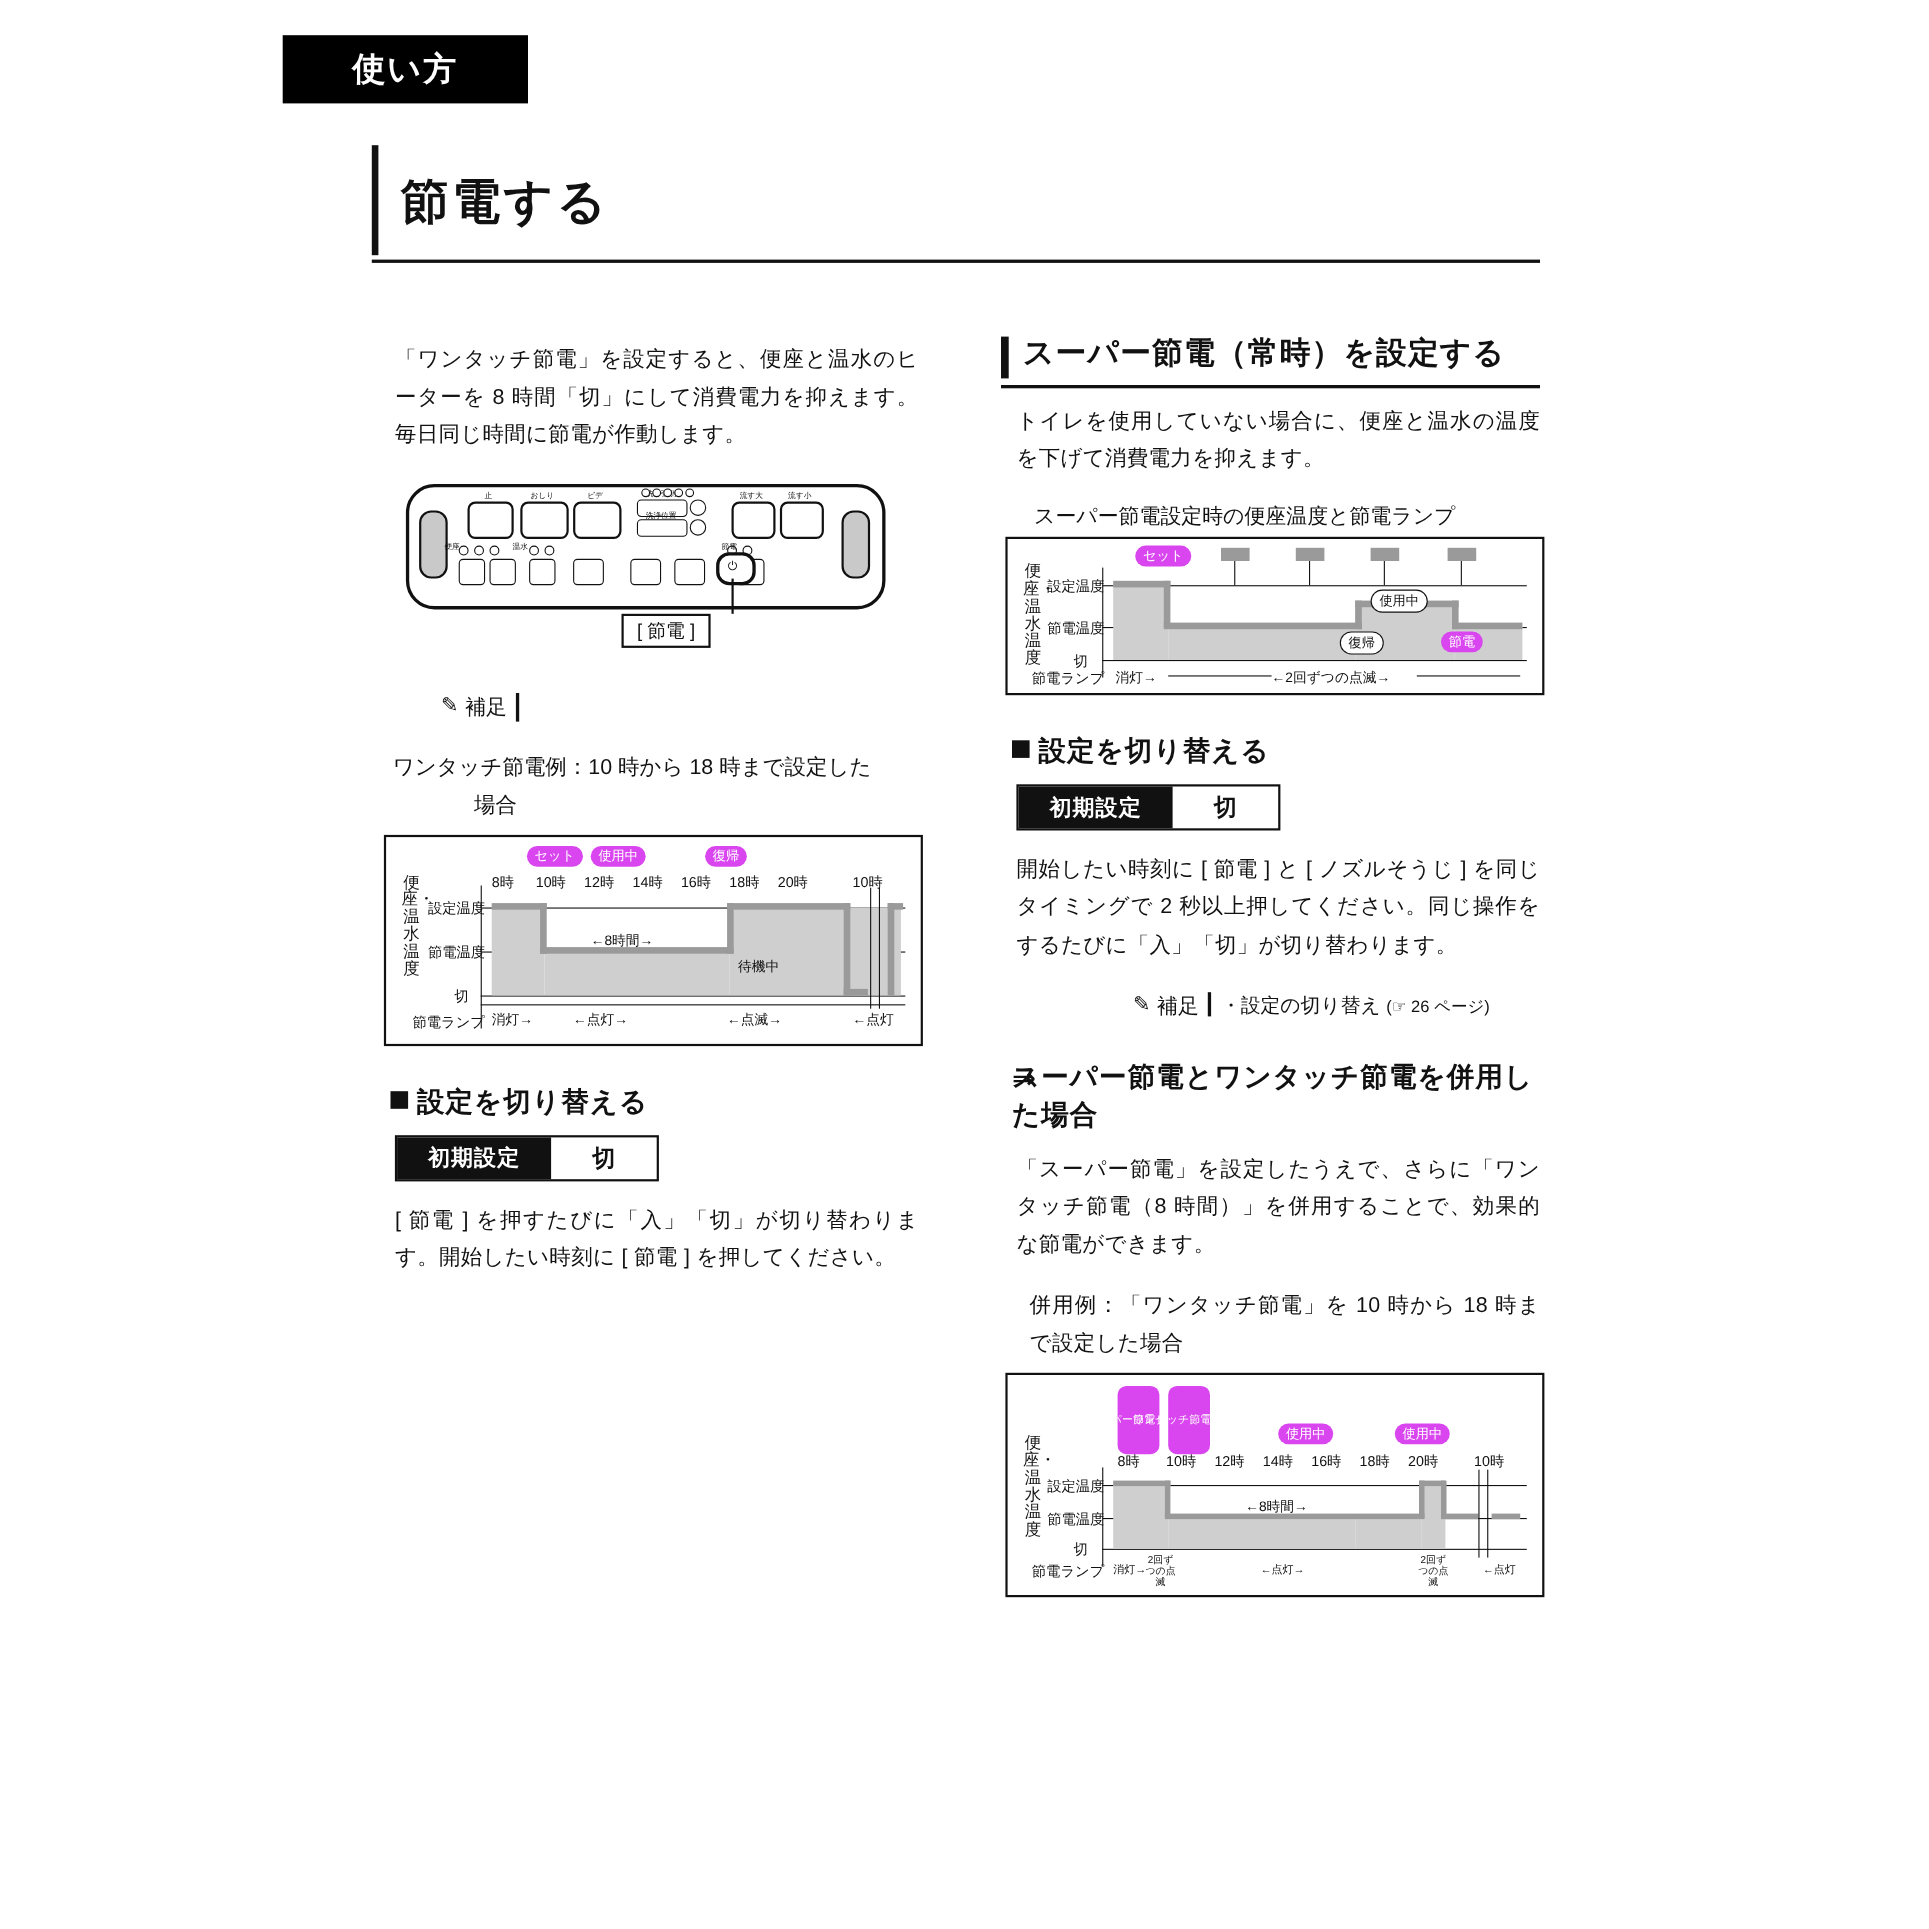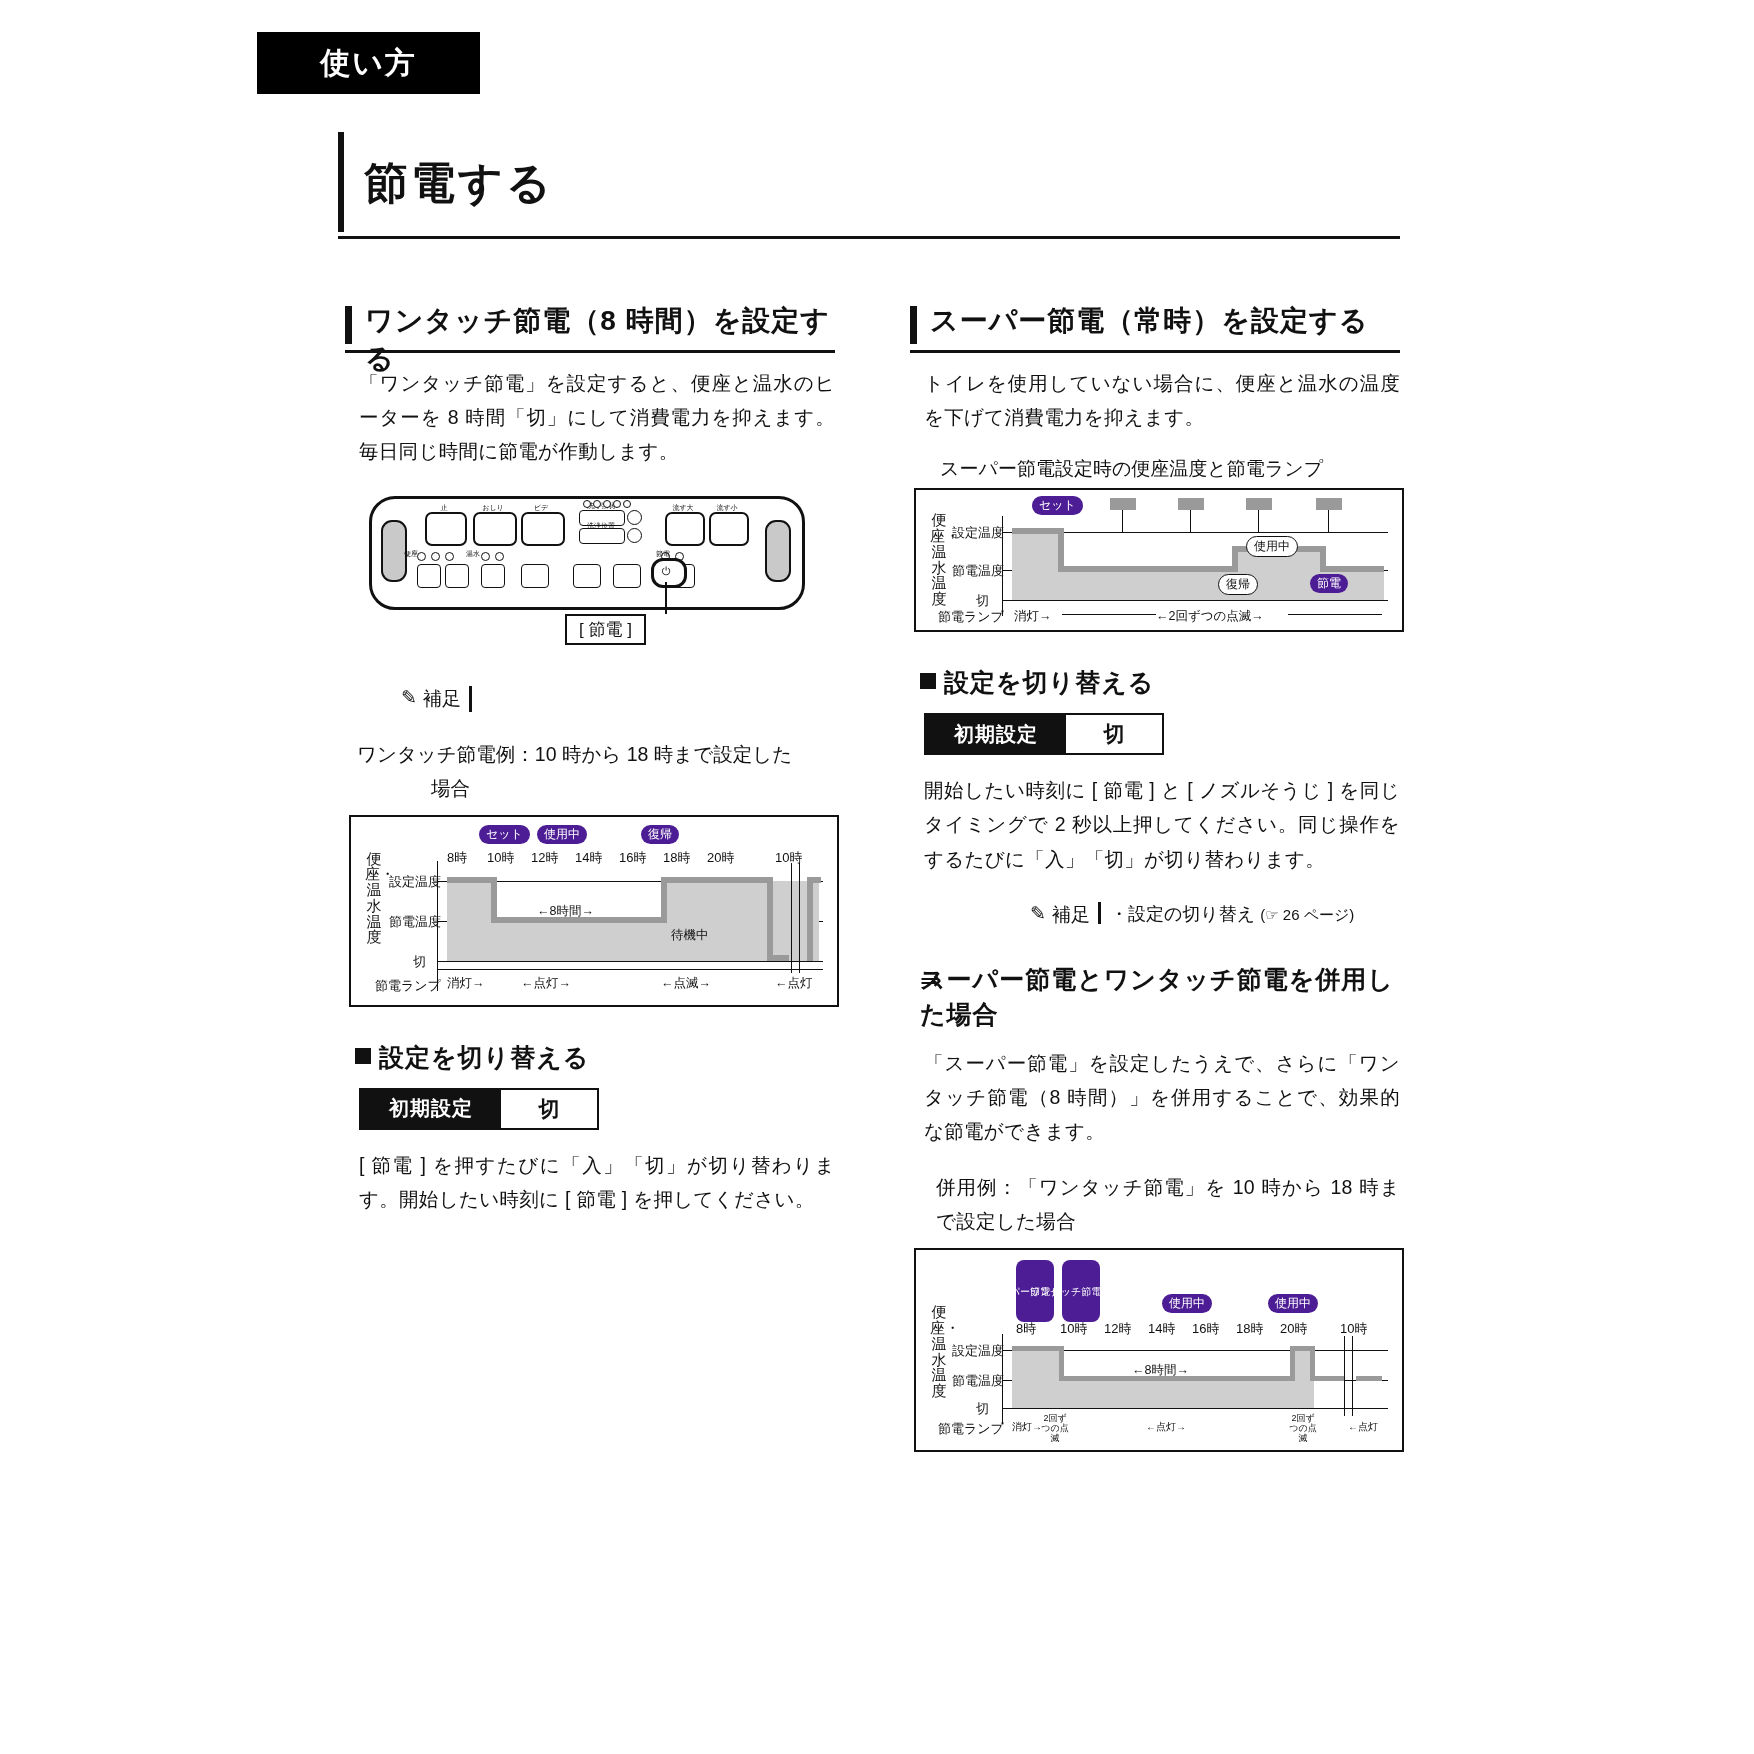--- a/index.html
+++ b/index.html
@@ -94,21 +94,21 @@
   .chart{position:relative;background:#fff;}
   .axis-lbl{position:absolute;font-size:13px;color:#111;}
   .vlabel{
     position:absolute;font-size:15px;line-height:1.05;width:18px;text-align:center;letter-spacing:0;
   }
   .hline{position:absolute;background:#111;height:1px;}
   .vline{position:absolute;background:#111;width:1px;}
   .band{position:absolute;background:#cfcfcf;}
   .trace{position:absolute;background:#9a9a9a;}
   .pill{
-    position:absolute;background:#4c1d95;color:#fff;border-radius:11px;font-size:12px;
+    position:absolute;background:#d946ef;color:#fff;border-radius:11px;font-size:12px;
     display:flex;align-items:center;justify-content:center;padding:1px 7px;white-space:nowrap;
   }
   .pill-w{
     position:absolute;background:#fff;color:#111;border:1.5px solid #111;border-radius:11px;font-size:12px;
     display:flex;align-items:center;justify-content:center;padding:1px 7px;white-space:nowrap;
   }
   .tick{position:absolute;font-size:13px;}
   .arrowtxt{position:absolute;font-size:12.5px;}
 
   .page-num{
@@ -124,25 +124,20 @@
   <div class="tab">使い方</div>
 
   <div class="title-wrap">
     <div class="title-bar"></div>
     <div class="title-text">節電する</div>
     <div class="title-rule"></div>
   </div>
 
   <div class="col col-left">
 
-    <div class="sec-head">
-      <div class="bar"></div>
-      <div class="txt">ワンタッチ節電（8 時間）を設定する</div>
-      <div class="rule"></div>
-    </div>
 
     <p class="body">「ワンタッチ節電」を設定すると、便座と温水のヒーターを 8 時間「切」にして消費電力を抑えます。毎日同じ時間に節電が作動します。</p>
 
     <div class="remote-wrap" style="margin-top:28px;margin-left:24px;">
       <div class="remote"></div>
       <div class="rm-side" style="left:12px;"></div>
       <div class="rm-side" style="left:396px;"></div>
 
       <div class="rm-btn" style="left:56px;top:16px;width:38px;height:30px;"></div>
       <div class="rm-btn" style="left:104px;top:16px;width:40px;height:30px;"></div>

